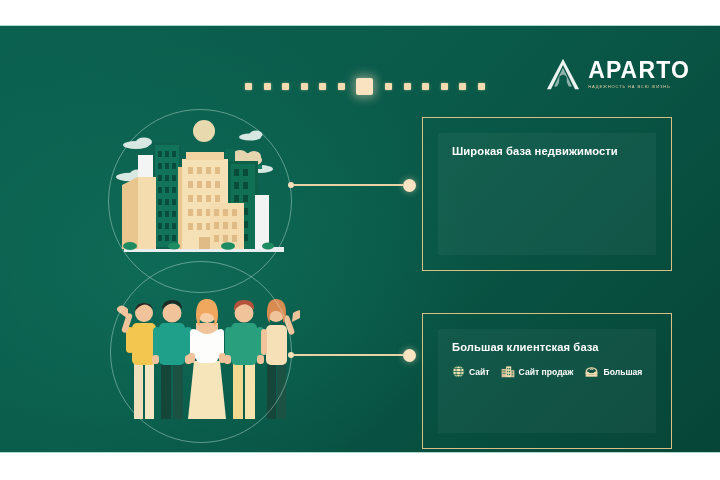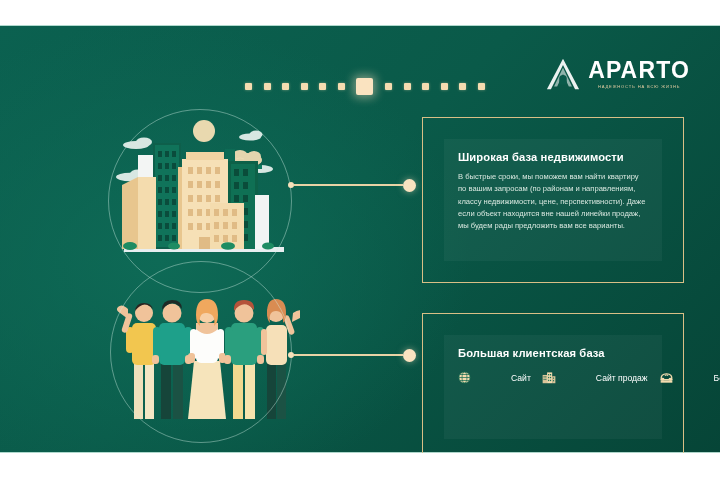--- a/index.html
+++ b/index.html
@@ -21,54 +21,54 @@
   #markers{position:absolute;left:245px;top:50px;width:240px;height:22px;
            display:flex;align-items:center;justify-content:space-between;}
   .mk{width:7px;height:7px;background:#f5dcb0;border-radius:1px;
       box-shadow:0 0 3px rgba(245,220,176,.45);}
   .mk.big{width:17px;height:17px;border-radius:2px;background:#fae3c0;
       box-shadow:0 0 10px 3px rgba(250,227,192,.45);}
 
   
   #logo{position:absolute;right:30px;top:32px;display:flex;align-items:center;gap:7px;}
   #logo .mark{width:36px;height:34px;}
-  #logo .wordwrap{display:flex;flex-direction:column;align-items:center;line-height:1;}
+  #logo .wordwrap{display:flex;flex-direction:column;align-items:flex-start;line-height:1;}
   #logo .word{font-size:23px;font-weight:bold;letter-spacing:1.2px;color:#ffffff;}
   #logo .tag{font-size:4.1px;letter-spacing:.85px;color:#e7cfa4;margin-top:3px;white-space:nowrap;}
 
   
   .ill{position:absolute;}
   .ring{position:absolute;border:1px solid rgba(210,238,228,.42);border-radius:50%;}
 
   #ill-city{left:100px;top:82px;width:200px;height:165px;}
   #ill-people{left:100px;top:248px;width:200px;height:150px;}
 
   
   .conn{position:absolute;height:14px;display:flex;align-items:center;}
   .conn .dot-s{width:6px;height:6px;border-radius:50%;background:#f6e0ba;flex:none;}
   .conn .bar{height:2px;background:#e9d3a6;flex:1;}
   .conn .dot-b{width:13px;height:13px;border-radius:50%;background:#fae3c0;flex:none;
                box-shadow:0 0 7px rgba(250,227,192,.5);}
   #conn-1{left:288px;top:153px;width:128px;}
   #conn-2{left:288px;top:323px;width:128px;}
 
   
-  .card{position:absolute;border:1px solid #d9bf86;padding:21px;background:transparent;}
+  .card{position:absolute;border:1px solid #d9bf86;padding:15px;background:transparent;}
   .card-inner{border:1px solid rgba(217,191,134,.0);background:rgba(255,255,255,.045);
               padding:11px 13px 13px 13px;height:100%;box-sizing:border-box;}
   .card-title{color:#ffffff;font-weight:bold;font-size:11.2px;letter-spacing:.1px;margin:0 0 8px 0;}
   .card-body{color:#d9e8e0;font-size:7.6px;line-height:1.62;margin:0;}
 
   #card-1{left:422px;top:92px;width:218px;height:122px;}
   #card-2{left:422px;top:288px;width:218px;height:104px;}
 
   
   #contacts{display:flex;align-items:center;gap:11px;margin-top:12px;}
   .contact{display:flex;align-items:center;gap:4px;}
-  .contact .lbl{color:#ffffff;font-size:8.6px;font-weight:normal;white-space:nowrap;margin-left:36px;}
+  .contact .lbl{color:#ffffff;font-size:8.6px;font-weight:bold;white-space:nowrap;}
   .contact svg{display:block;}
 </style>
 </head>
 <body>
 
 <div id="slide">
 
   <div class="edge-line" style="top:0;"></div>
   <div class="edge-line" style="top:427px;"></div>
 
@@ -295,21 +295,20 @@
   </div>
   <div class="conn" id="conn-2">
     <span class="dot-s"></span>
     <span class="bar"></span>
     <span class="dot-b"></span>
   </div>
 
   <div class="card" id="card-1">
     <div class="card-inner">
       <h2 class="card-title">Широкая база недвижимости</h2>
-      <p class="card-body">В быстрые сроки, мы поможем вам найти квартиру по вашим запросам (по районам и направлениям, классу недвижимости, цене, перспективности). Даже если объект находится вне нашей линейки продаж, мы будем рады предложить вам все варианты.</p>
     </div>
   </div>
 
   <div class="card" id="card-2">
     <div class="card-inner">
       <h2 class="card-title">Большая клиентская база</h2>
 
       <div id="contacts">
         <span class="contact">
           <span>

